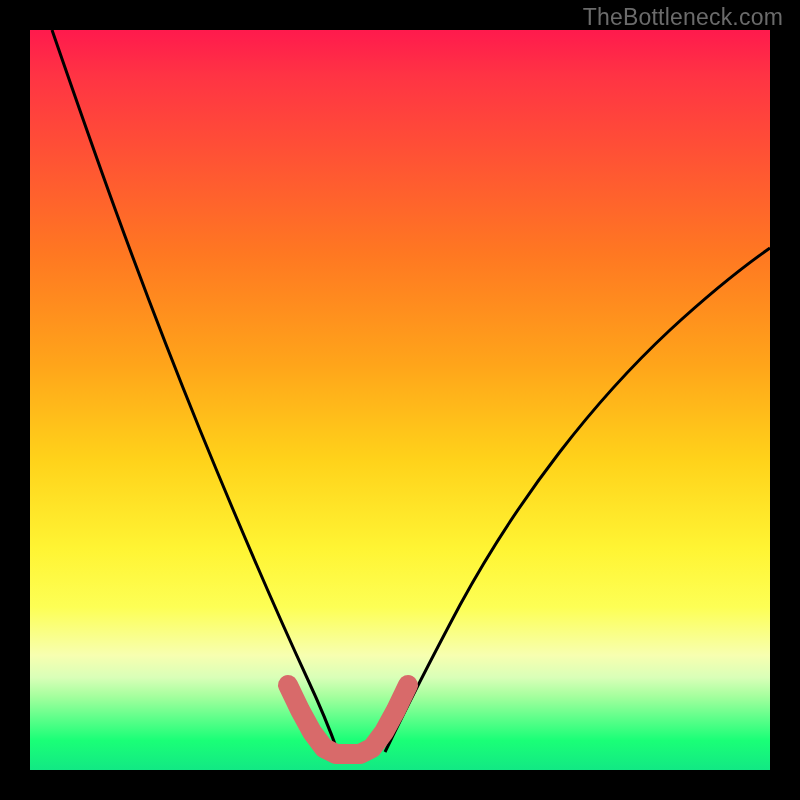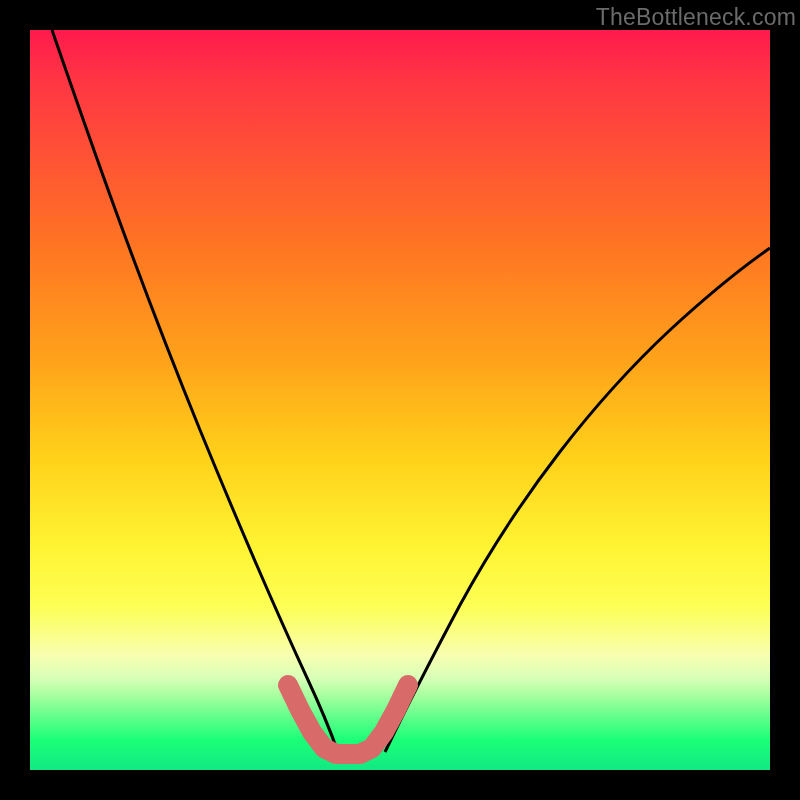--- a/index.html
+++ b/index.html
@@ -46,21 +46,21 @@
     position: absolute;
     top: 0;
     left: 0;
     width: 740px;
     height: 740px;
     overflow: visible;
   }
   .watermark {
     position: absolute;
     top: 4px;
-    right: 4px;
+    right: 17px;
     color: #6b6b6b;
     font-size: 23px;
     font-weight: 400;
     letter-spacing: 0.2px;
     z-index: 10;
   }
 </style>
 </head>
 <body>
 

